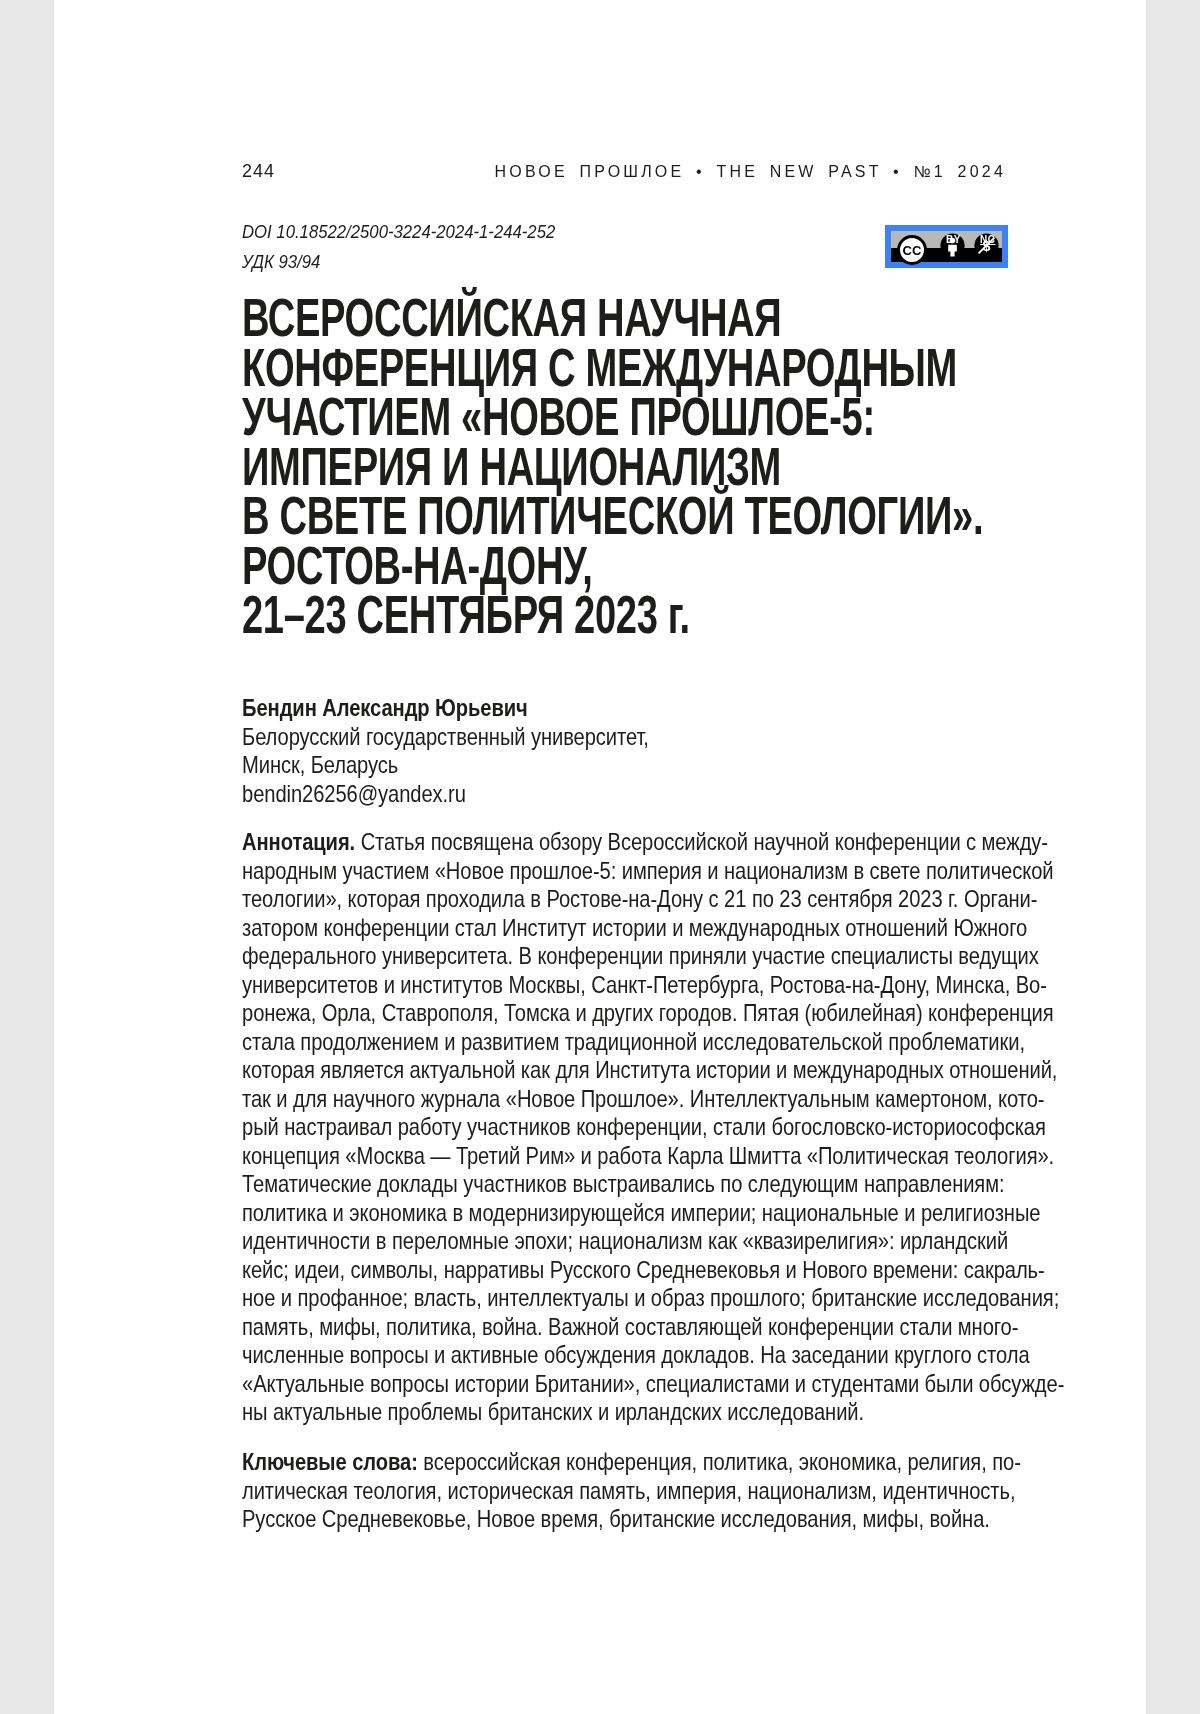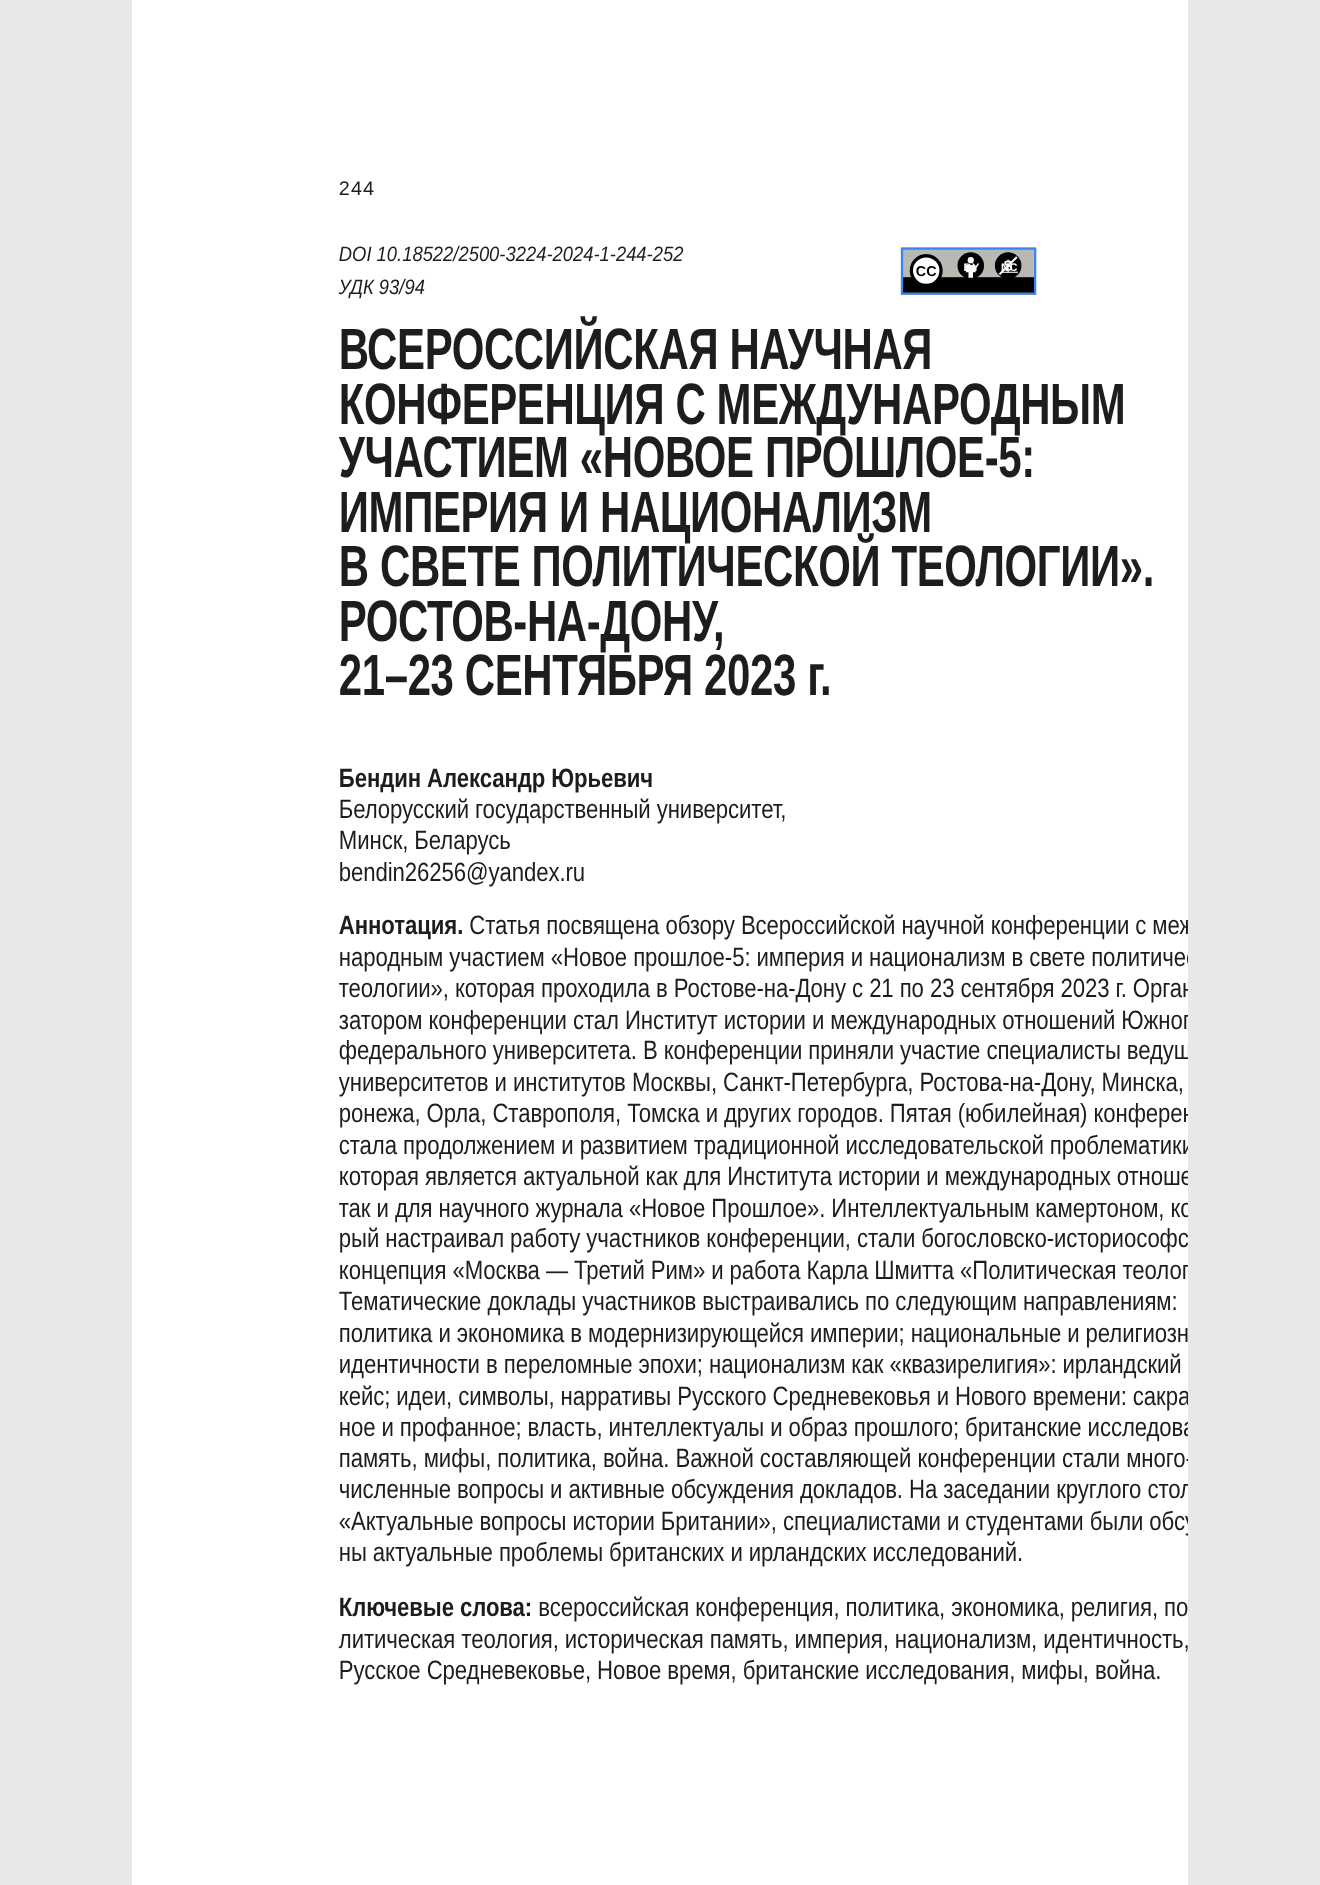--- a/index.html
+++ b/index.html
@@ -1,18 +1,18 @@
 <!DOCTYPE html>
 <html lang="ru"><head>
 <meta charset="utf-8">
 <style>
   html, body { margin: 0; padding: 0; background: #e8e8e8; }
   .page {
     position: relative;
-    width: 960px;
+    width: 1092px;
     height: 1714px;
     margin: 0 auto;
     background: #ffffff;
     overflow: hidden;
     color: #1d1d1b;
     font-family: "Liberation Sans", sans-serif;
   }
 
   
   .header-row {
@@ -45,21 +45,21 @@
     transform-origin: 0 0;
     white-space: nowrap;
   }
 
   
   .cc-badge {
     position: absolute;
     top: 225px; right: 138px;
     width: 123px; height: 43px;
     background: #b9b9b3;
-    border: 2px solid #3b82f6;
+    border: 6px solid #3b82f6;
     box-sizing: border-box;
   }
   .cc-badge-strip {
     position: absolute;
     left: 0; right: 0; bottom: 0;
     height: 14px;
     background: #000;
   }
   .cc-strip-label {
     position: absolute;
@@ -138,20 +138,21 @@
   }
   .inline-label { font-weight: bold; }
 </style>
 </head>
 <body>
 
 <div class="page">
 
   <div class="header-row">
     <span class="page-number">244</span>
+    <span class="journal-line">НОВОЕ ПРОШЛОЕ • THE NEW PAST • №1 2024</span>
   </div>
 
   <div class="meta-block">
     <div>DOI 10.18522/2500-3224-2024-1-244-252</div>
     <div>УДК 93/94</div>
   </div>
 
   <div class="cc-badge">
     <div class="cc-badge-strip"></div>
     <span class="cc-logo">CC</span>

